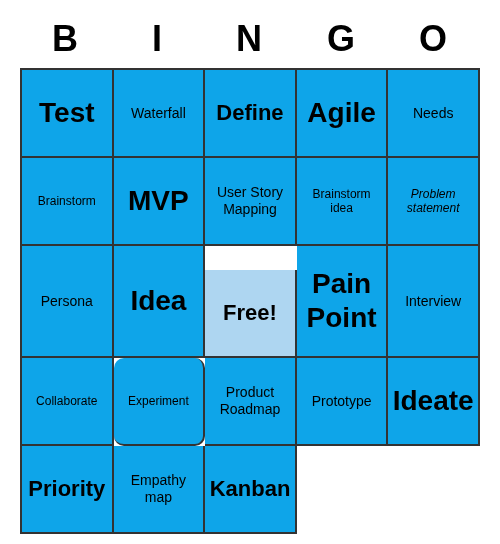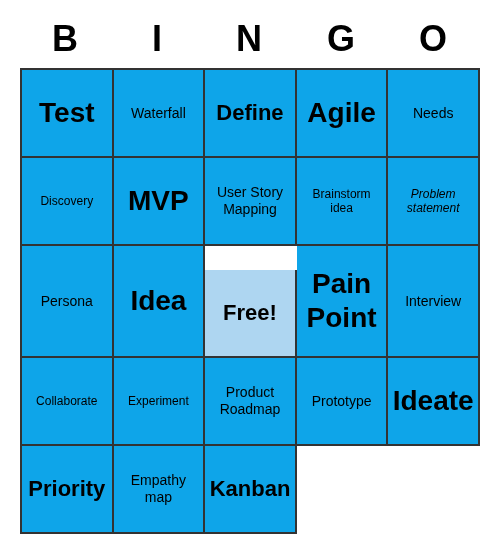--- a/index.html
+++ b/index.html
@@ -71,32 +71,32 @@
       <div class="bingo-header-cell">N</div>
       <div class="bingo-header-cell">G</div>
       <div class="bingo-header-cell">O</div>
     </div>
   <div class="bingo-grid">
   <div class="cell xlarge-text">Test</div>
       <div class="cell">Waterfall</div>
       <div class="cell large-text">Define</div>
       <div class="cell xlarge-text">Agile</div>
       <div class="cell">Needs</div>
-      <div class="cell" style="font-size: 12px;">Discovery</div>
+      <div class="cell" style="font-size: 12px;">Brainstorm</div>
       <div class="cell xlarge-text">MVP</div>
       <div class="cell">User Story Mapping</div>
       <div class="cell" style="font-size: 12px;">Brainstorm idea</div>
       <div class="cell" style="font-size: 12px; font-style: italic;">Problem statement</div>
       <div class="cell">Persona</div>
       <div class="cell xlarge-text">Idea</div>
       <div class="cell free">Free!</div>
       <div class="cell xlarge-text">Pain Point</div>
       <div class="cell">Interview</div>
       <div class="cell" style="font-size: 12px;">Collaborate</div>
-      <div class="cell" style="font-size: 12px;">Experiment</div>
+      <div class="cell" style="font-size: 12px; border-radius: 10px;">Experiment</div>
       <div class="cell">Product Roadmap</div>
       <div class="cell">Prototype</div>
       <div class="cell xlarge-text">Ideate</div>
       <div class="cell large-text">Priority</div>
       <div class="cell">Empathy map</div>
       <div class="cell large-text">Kanban</div>
     </div>
 </div>
 
 </body></html>

